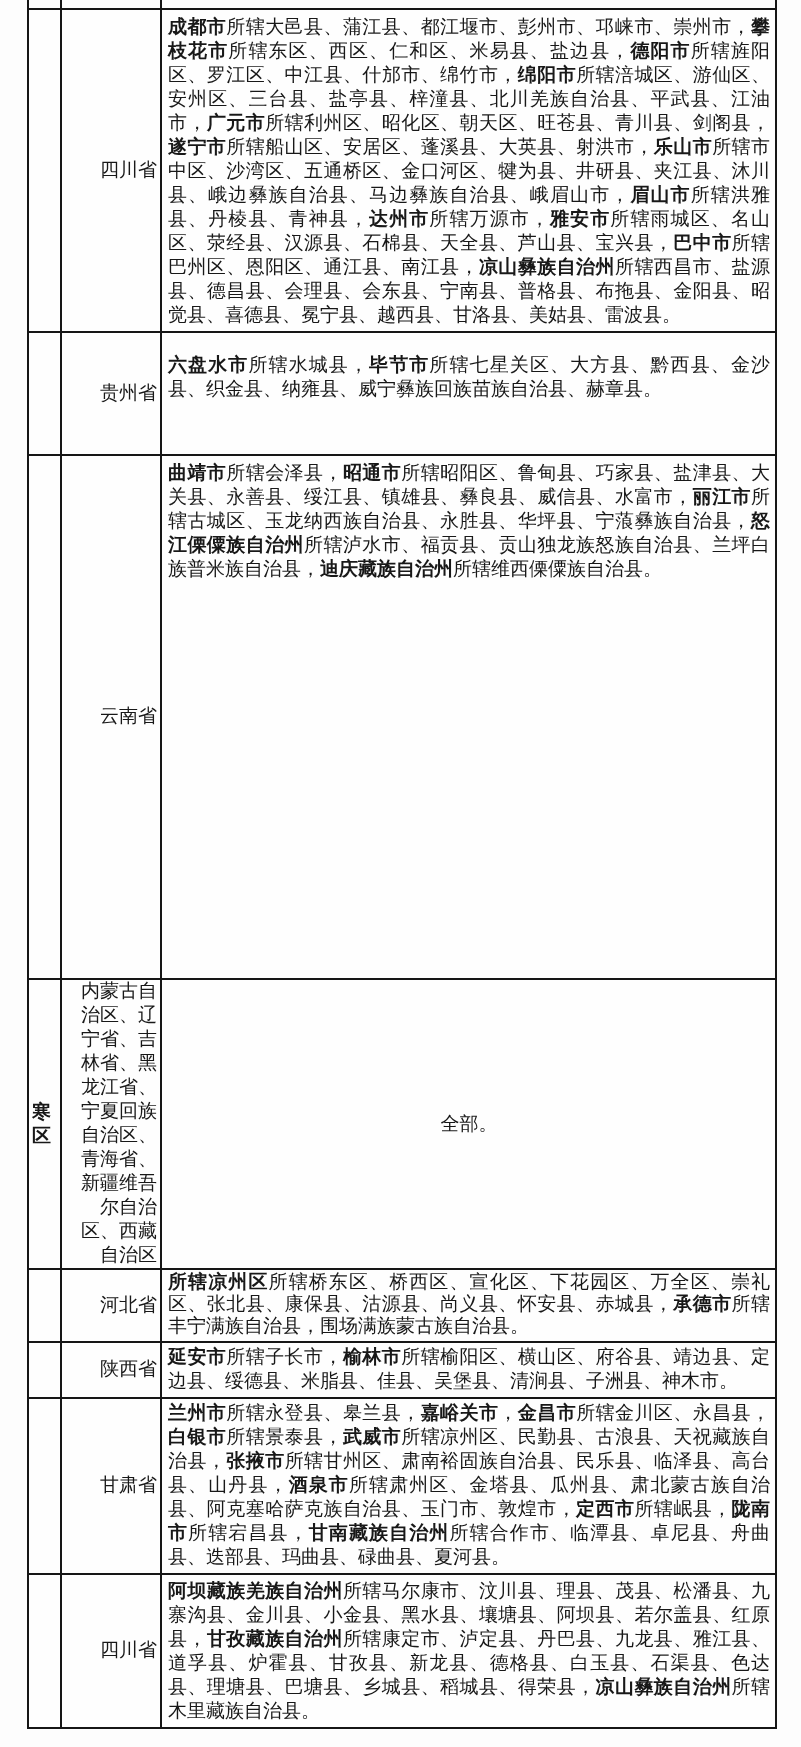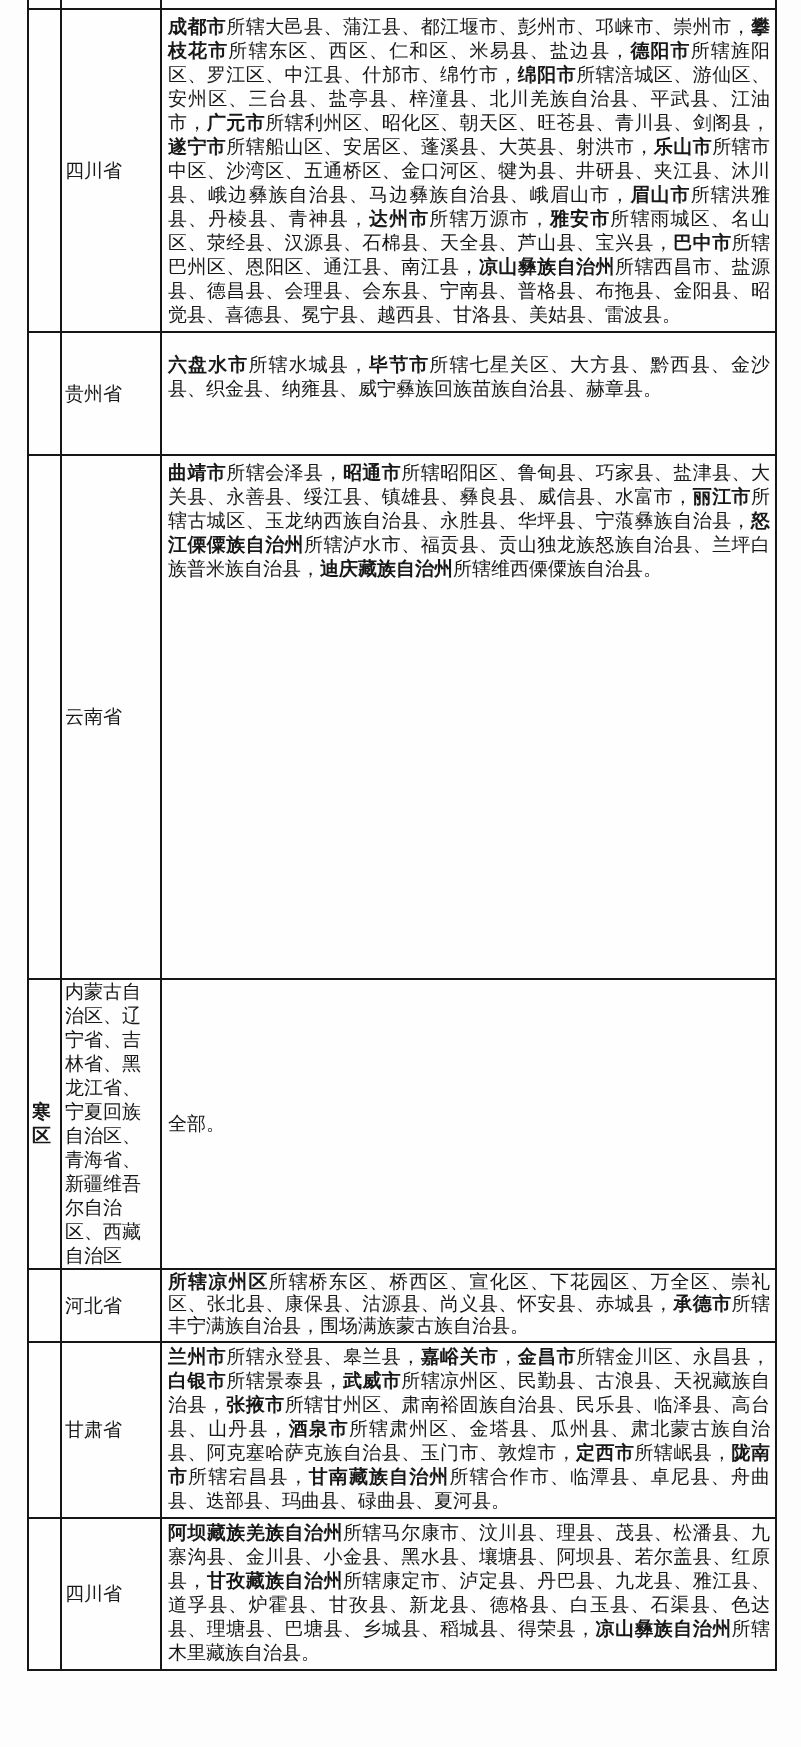--- a/index.html
+++ b/index.html
@@ -16,22 +16,22 @@
   table.admin td{
     border:2px solid #161616;
     font-size:19px;line-height:24px;
     overflow:hidden;
   }
   td.zone{
     text-align:left;vertical-align:middle;font-weight:700;
     padding:0 3px;word-break:break-all;line-height:27px;
   }
   td.prov{
-    text-align:left;vertical-align:middle;
-    padding:0 3px;line-height:23px;word-break:break-all;
+    text-align:right;vertical-align:middle;
+    padding:0 3px;line-height:23px;word-break:break-all;font-family:Liberation Mono, monospace;
   }
   td.detail{
     text-align:justify;text-justify:inter-ideograph;
     vertical-align:top;padding:4px 5px 4px 6px;
     word-break:break-all;
   }
   td.detail .b{font-weight:700;}
   
   tbody tr:nth-child(1){height:9px;}
   tbody tr:nth-child(2){height:294px;}
@@ -41,21 +41,21 @@
   tbody tr:nth-child(6){height:66px;}
   tbody tr:nth-child(7){height:55px;}
   tbody tr:nth-child(8){height:59px;}
   tbody tr:nth-child(9){height:151px;}
   tbody tr:nth-child(10){height:123px;}
   tbody tr:nth-child(11){height:70px;}
   
   tbody tr:nth-child(2) td.detail{padding-top:5px;}
   tbody tr:nth-child(3) td.detail{padding-top:20px;}
   tbody tr:nth-child(4) td.detail{padding-top:5px;}
-  tbody tr:nth-child(5) td.detail{vertical-align:middle;text-align:left;font-family:Liberation Serif, serif;}
+  tbody tr:nth-child(5) td.detail{vertical-align:middle;text-align:center;font-family:Liberation Serif, serif;}
   tbody tr:nth-child(6) td.detail{padding-top:1px;line-height:22px;}
   tbody tr:nth-child(7) td.detail{padding-top:2px;}
   tbody tr:nth-child(8) td.detail{padding-top:2px;}
   tbody tr:nth-child(9) td.detail{padding-top:4px;}
   tbody tr:nth-child(10) td.detail{padding-top:3px;}
   tbody tr:nth-child(11) td.detail{padding-top:7px;}
 </style>
 </head>
 <body>
 
@@ -92,20 +92,25 @@
           <td class="prov">内蒙古自治区、辽宁省、吉林省、黑龙江省、宁夏回族自治区、青海省、新疆维吾尔自治区、西藏自治区</td>
           <td class="detail"><span class="r">全部。</span></td>
         </tr>
         <tr>
           <td class="zone"></td>
           <td class="prov">河北省</td>
           <td class="detail"><span class="b">所辖凉州区</span><span class="r">所辖桥东区、桥西区、宣化区、下花园区、万全区、崇礼区、张北县、康保县、沽源县、尚义县、怀安县、赤城县，</span><span class="b">承德市</span><span class="r">所辖丰宁满族自治县，围场满族蒙古族自治县。</span></td>
         </tr>
         <tr>
           <td class="zone"></td>
+          <td class="prov">陕西省</td>
+          <td class="detail"><span class="b">延安市</span><span class="r">所辖子长市，</span><span class="b">榆林市</span><span class="r">所辖榆阳区、横山区、府谷县、靖边县、定边县、绥德县、米脂县、佳县、吴堡县、清涧县、子洲县、神木市。</span></td>
+        </tr>
+        <tr>
+          <td class="zone"></td>
           <td class="prov">甘肃省</td>
           <td class="detail"><span class="b">兰州市</span><span class="r">所辖永登县、皋兰县，</span><span class="b">嘉峪关市</span><span class="r">，</span><span class="b">金昌市</span><span class="r">所辖金川区、永昌县，</span><span class="b">白银市</span><span class="r">所辖景泰县，</span><span class="b">武威市</span><span class="r">所辖凉州区、民勤县、古浪县、天祝藏族自治县，</span><span class="b">张掖市</span><span class="r">所辖甘州区、肃南裕固族自治县、民乐县、临泽县、高台县、山丹县，</span><span class="b">酒泉市</span><span class="r">所辖肃州区、金塔县、瓜州县、肃北蒙古族自治县、阿克塞哈萨克族自治县、玉门市、敦煌市，</span><span class="b">定西市</span><span class="r">所辖岷县，</span><span class="b">陇南市</span><span class="r">所辖宕昌县，</span><span class="b">甘南藏族自治州</span><span class="r">所辖合作市、临潭县、卓尼县、舟曲县、迭部县、玛曲县、碌曲县、夏河县。</span></td>
         </tr>
         <tr>
           <td class="zone"></td>
           <td class="prov">四川省</td>
           <td class="detail"><span class="b">阿坝藏族羌族自治州</span><span class="r">所辖马尔康市、汶川县、理县、茂县、松潘县、九寨沟县、金川县、小金县、黑水县、壤塘县、阿坝县、若尔盖县、红原县，</span><span class="b">甘孜藏族自治州</span><span class="r">所辖康定市、泸定县、丹巴县、九龙县、雅江县、道孚县、炉霍县、甘孜县、新龙县、德格县、白玉县、石渠县、色达县、理塘县、巴塘县、乡城县、稻城县、得荣县，</span><span class="b">凉山彝族自治州</span><span class="r">所辖木里藏族自治县。</span></td>
         </tr>
       </tbody>
   </table>

